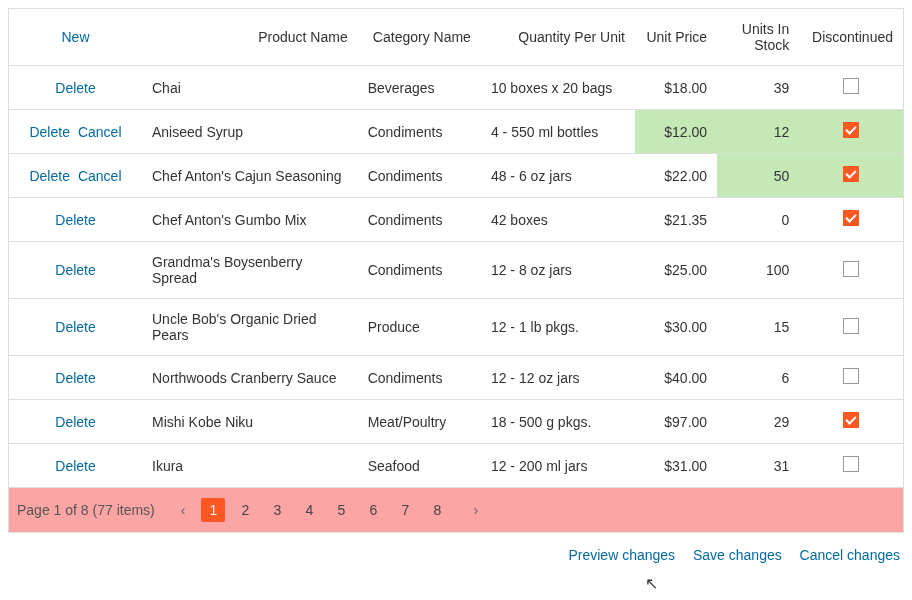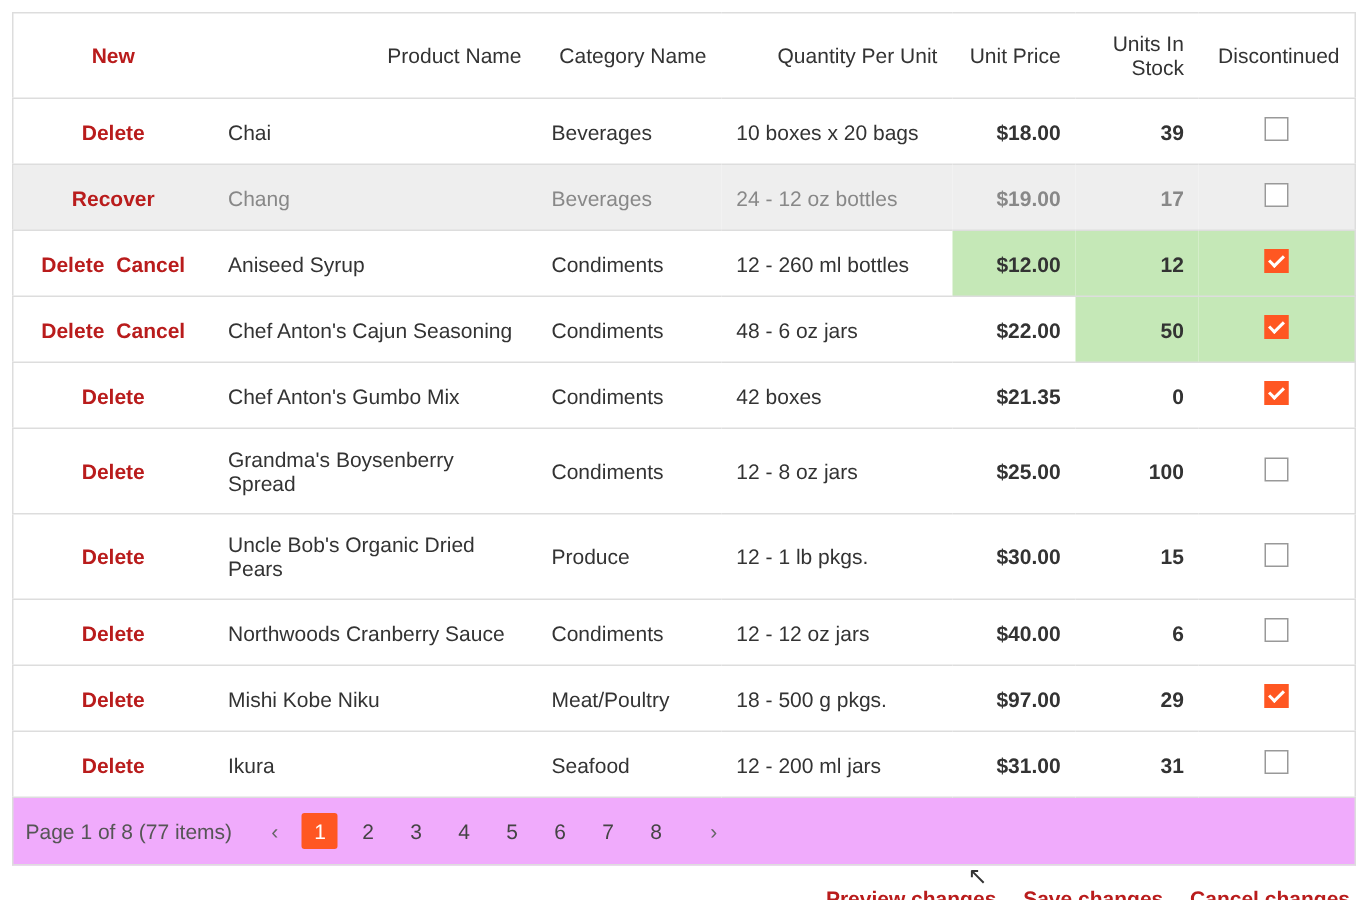--- a/index.html
+++ b/index.html
@@ -1,30 +1,30 @@
 <!DOCTYPE html>
 <html><head>
 <meta charset="utf-8">
 <style>
 * { box-sizing: border-box; margin: 0; padding: 0; }
 body { font-family: -apple-system, BlinkMacSystemFont, "Segoe UI", Arial, sans-serif; font-size: 14px; color: #333; background: #fff; padding: 8px; }
 .table { width: 100%; border-collapse: collapse; border: 1px solid #ddd; }
 .table th, .table td { padding: 12px 10px; text-align: left; border-bottom: 1px solid #ddd; vertical-align: middle; }
 .table th { font-weight: 400; background: #fff; border-bottom: 1px solid #ddd; text-align: right; }
 .table th:first-child, .table td:first-child { text-align: center; }
-.action-link { color: #b91c1c; cursor: pointer; font-weight: 700; }
+.action-link { color: #0369a1; cursor: pointer; font-weight: 400; }
 .action-link + .action-link { margin-left: 8px; }
 .deleted-row td { background: #eee; color: #888; }
 .cell-changed { background: #c5e8b7 !important; }
-.num-right { text-align: right !important; font-weight: bold; }
+.num-right { text-align: right !important; }
 .checkbox-cell { text-align: center !important; }
 .cb { display: inline-block; width: 16px; height: 16px; border: 1px solid #999; position: relative; background: #fff; }
 .cb.checked { background: #ff5722; border-color: #ff5722; }
 .cb.checked::after { content: ""; position: absolute; left: 4px; top: 1px; width: 4px; height: 8px; border: solid #fff; border-width: 0 2px 2px 0; transform: rotate(45deg); }
-.pager { display: flex; align-items: center; padding: 10px 8px; gap: 10px; background: #f0abfc; border: 1px solid #ddd; border-top: none; }
+.pager { display: flex; align-items: center; padding: 10px 8px; gap: 10px; background: #fca5a5; border: 1px solid #ddd; border-top: none; }
 .pager-info { color: #555; margin-right: 10px; }
 .page-nav { color: #666; cursor: pointer; padding: 4px 6px; user-select: none; }
 .page-btn { min-width: 24px; height: 24px; display: inline-flex; align-items: center; justify-content: center; cursor: pointer; color: #444; border-radius: 2px; }
 .page-btn.active { background: #ff5722; color: #fff; }
 .footer-actions { text-align: right; padding: 14px 4px 0; }
 .footer-actions .action-link { margin-left: 14px; }
 .cursor-overlay { position: absolute; pointer-events: none; font-size: 16px; }
 th:nth-child(1), td:nth-child(1) { width: 130px; }
 th:nth-child(2), td:nth-child(2) { width: 210px; }
 th:nth-child(3), td:nth-child(3) { width: 120px; }
@@ -51,34 +51,25 @@
   <tbody id="tbody">
       <tr>
         <td><span class="action-link">Delete</span></td>
         <td>Chai</td>
         <td>Beverages</td>
         <td>10 boxes x 20 bags</td>
         <td class="num-right">$18.00</td>
         <td class="num-right">39</td>
         <td class="checkbox-cell"><span class="cb"></span></td>
       </tr>
-      <tr class="deleted-row">
-        <td><span class="action-link">Recover</span></td>
-        <td>Chang</td>
-        <td>Beverages</td>
-        <td>24 - 12 oz bottles</td>
-        <td class="num-right">$19.00</td>
-        <td class="num-right">17</td>
-        <td class="checkbox-cell"><span class="cb"></span></td>
-      </tr>
       <tr>
         <td><span class="action-link">Delete</span><span class="action-link">Cancel</span></td>
         <td>Aniseed Syrup</td>
         <td>Condiments</td>
-        <td>12 - 260 ml bottles</td>
+        <td>4 - 550 ml bottles</td>
         <td class="num-right cell-changed">$12.00</td>
         <td class="num-right cell-changed">12</td>
         <td class="checkbox-cell cell-changed"><span class="cb checked"></span></td>
       </tr>
       <tr>
         <td><span class="action-link">Delete</span><span class="action-link">Cancel</span></td>
         <td>Chef Anton's Cajun Seasoning</td>
         <td>Condiments</td>
         <td>48 - 6 oz jars</td>
         <td class="num-right">$22.00</td>

